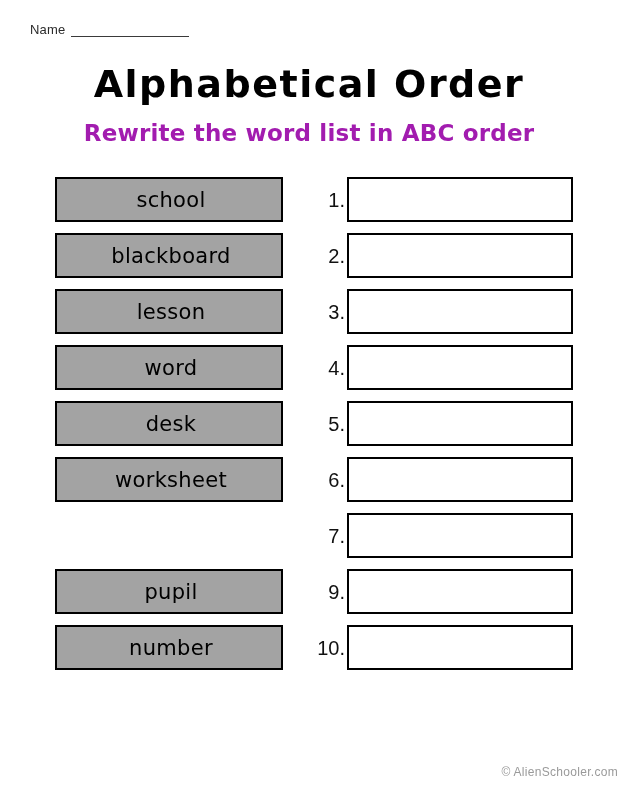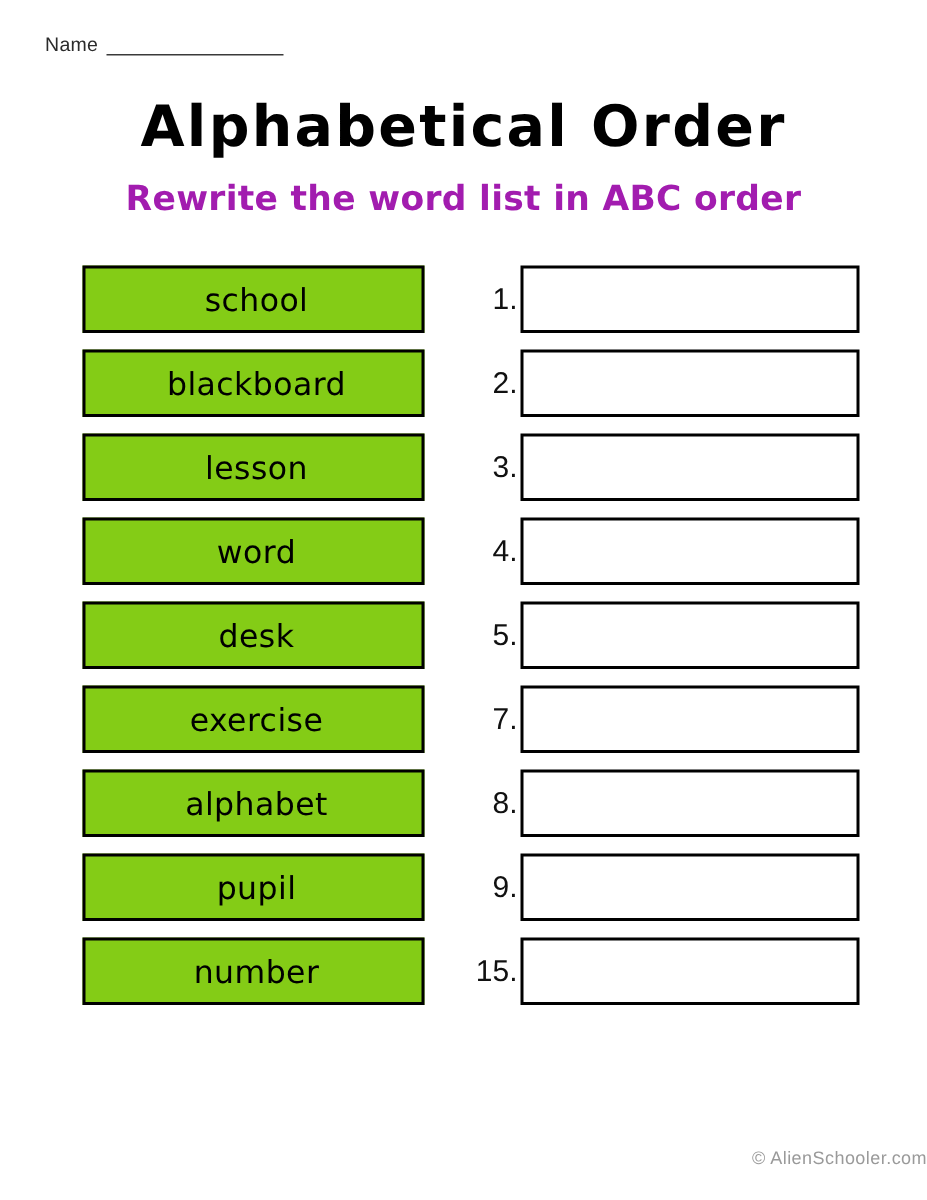--- a/index.html
+++ b/index.html
@@ -89,21 +89,21 @@
   .row:last-child { margin-bottom: 0; }
 
   .word-box {
     position: absolute;
     left: 55px;
     top: 0;
     width: 228px;
     height: 45px;
     box-sizing: border-box;
     border: 2px solid #000000;
-    background: #84cc16;
+    background: #a3a3a3;
     display: flex;
     align-items: center;
     justify-content: center;
   }
   .word-text {
     font-family: "DejaVu Sans", sans-serif;
     font-weight: 400;
     font-size: 21px;
     line-height: 24px;
     color: #000000;
@@ -199,50 +199,47 @@
     </div>
 
     <div class="row">
       <div class="word-box">
         <span class="word-text">desk</span>
       </div>
       <div class="num-label">5.</div>
       <div class="answer-box"></div>
     </div>
 
-
-    <div class="row">
-      <div class="word-box">
-        <span class="word-text">exercise</span>
-      </div>
+    <div class="row">
+      <div class="word-box">
+        <span class="word-text">worksheet</span>
+      </div>
+      <div class="num-label">6.</div>
+      <div class="answer-box"></div>
+    </div>
+
+    <div class="row">
       <div class="num-label">7.</div>
       <div class="answer-box"></div>
     </div>
 
-    <div class="row">
-      <div class="word-box">
-        <span class="word-text">alphabet</span>
-      </div>
-      <div class="num-label">8.</div>
-      <div class="answer-box"></div>
-    </div>
 
     <div class="row">
       <div class="word-box">
         <span class="word-text">pupil</span>
       </div>
       <div class="num-label">9.</div>
       <div class="answer-box"></div>
     </div>
 
     <div class="row">
       <div class="word-box">
         <span class="word-text">number</span>
       </div>
-      <div class="num-label">15.</div>
+      <div class="num-label">10.</div>
       <div class="answer-box"></div>
     </div>
 
   </div>
 
   <div class="footer">© AlienSchooler.com</div>
 
 </div>
 
 </body></html>

